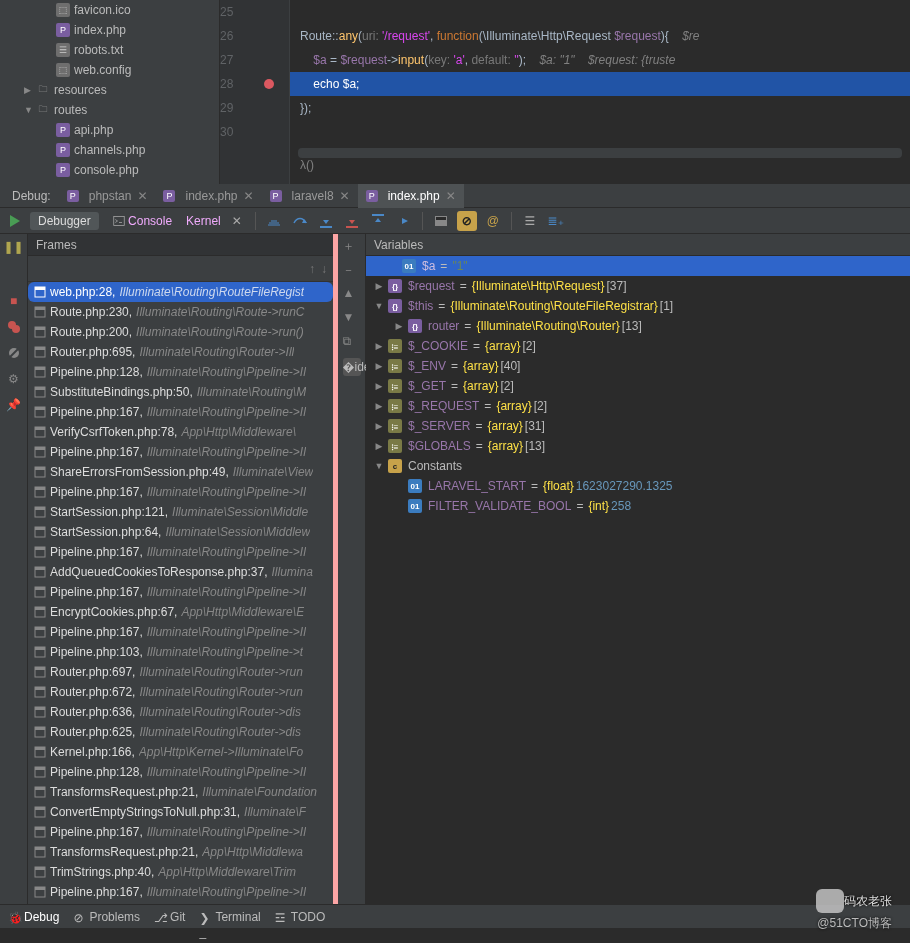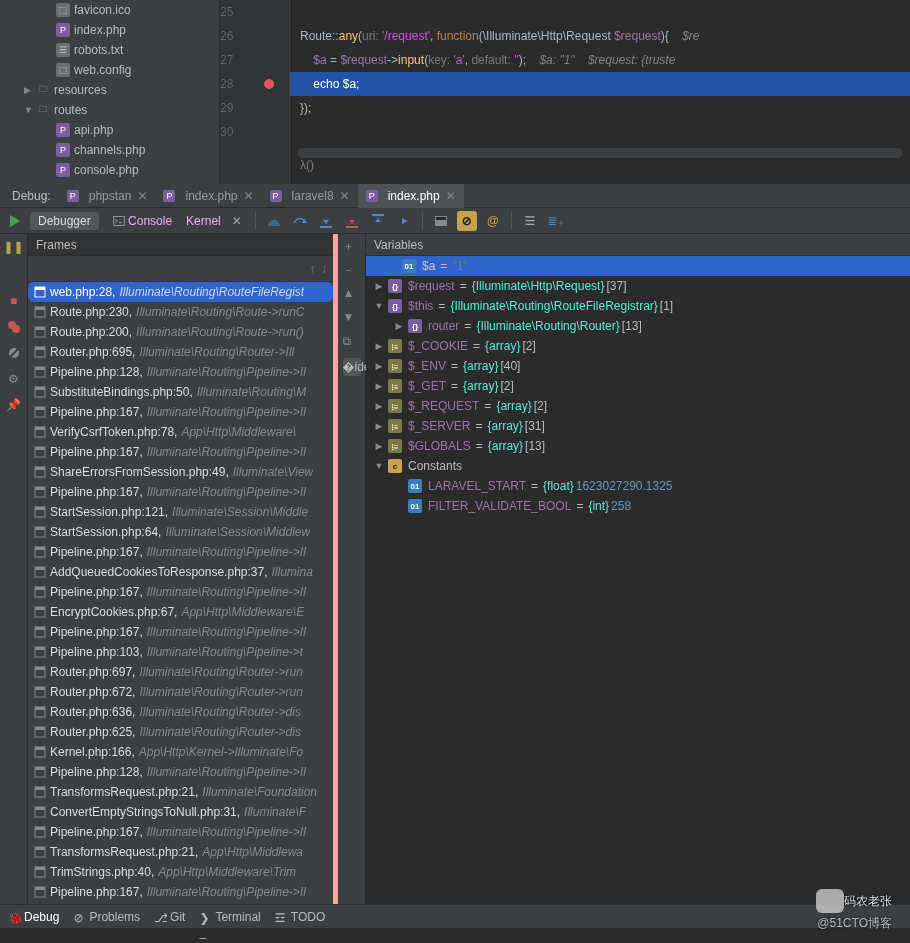--- a/index.html
+++ b/index.html
@@ -77,21 +77,21 @@
 .vrow.sel { background:#2f65ca; }
 .vrow .tgl { width:14px; color:#888; font-size:9px; display:inline-block; text-align:center; }
 .vrow .vico { width:14px; height:14px; border-radius:2px; display:inline-flex; align-items:center; justify-content:center; font-size:8px; font-weight:bold; margin-right:4px;}
 .vico-box { background:#3b7cbf; color:#fff; }
 .vico-brace { background:#7a5ea0; color:#fff; }
 .vico-arr { background:#7a7a46; color:#fff; }
 .vico-c { background:#c7a24a; color:#222; border-radius:50%; }
 .vname { color:#9876aa; }
 .vrow.sel .vname { color:#cdbde0; }
 .veq { color:#bbb; margin:0 3px; }
-.vtype { color:#5eead4; }
+.vtype { color:#fde047; }
 .vval { color:#6a8759; }
 .vnum { color:#6897bb; }
 .vbrk { color:#bbb; }
 
 .statusbar { height:24px; background:#3c3f41; border-top:1px solid #2b2b2b; display:flex; align-items:center; gap:14px; padding:0 8px; }
 .statusbar .sb { display:flex; align-items:center; gap:4px; color:#bbb; }
 .statusbar .sb.active { color:#fff; }
 .statusbar .sb .sico { width:12px; height:12px; }
 
 .watermark { position:absolute; right:18px; bottom:30px; color:#ddd; display:flex; align-items:center; font-size:16px; text-shadow:0 0 3px #000; }

